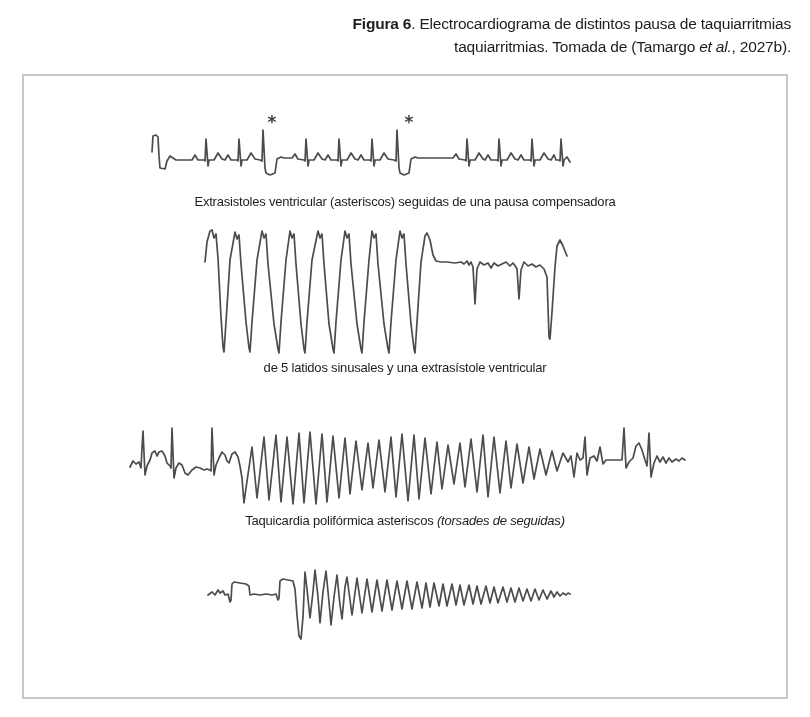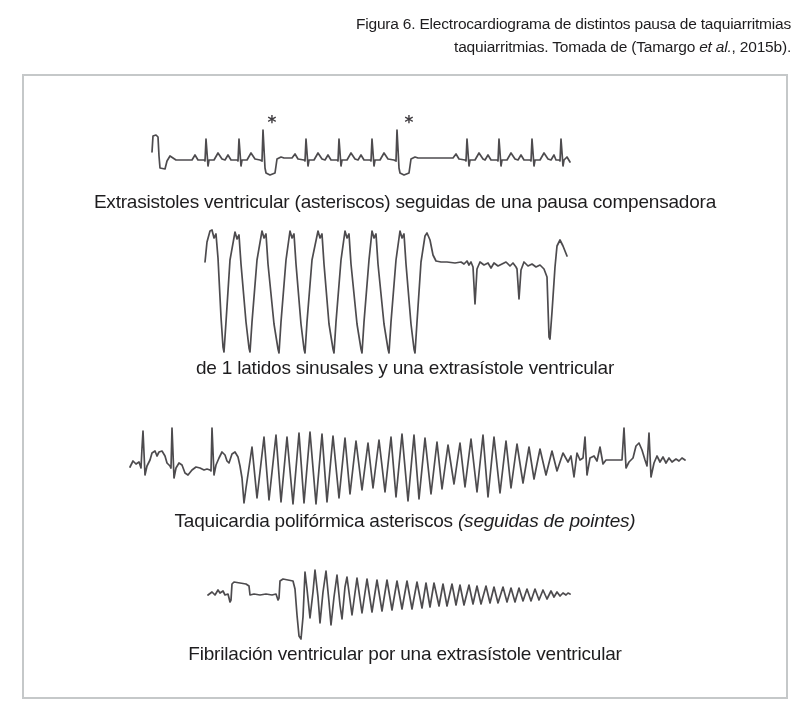--- a/index.html
+++ b/index.html
@@ -8,70 +8,69 @@
     background:#ffffff;
     font-family:"Liberation Sans","DejaVu Sans",sans-serif;
     color:var(--text,#1e1d1f);
     -webkit-font-smoothing:antialiased;
   }
   .fig-title{
     position:absolute;top:12px;right:19px;width:560px;
     text-align:right;font-size:15.5px;line-height:23px;
     letter-spacing:-0.2px;color:var(--text,#1e1d1f);
   }
-  .fig-title b{font-weight:400;}
+  .fig-title b{font-weight:700;}
   .panel{
     position:absolute;left:22px;top:74px;width:762px;height:621px;
     border:2px solid var(--panel_border,#c5c8c9);
     background:#ffffff;
   }
   .strip{position:absolute;overflow:visible;}
   .trace{
     fill:none;stroke:var(--trace,#403d41);stroke-width:1.7;
     stroke-linejoin:round;stroke-linecap:round;opacity:0.93;
   }
   .marker{
     fill:var(--trace,#403d41);font-size:17px;font-weight:700;
     text-anchor:middle;font-family:"DejaVu Sans",sans-serif;
   }
   .cap{
     position:absolute;left:0;right:0;text-align:center;
-    font-size:19px;line-height:20px;letter-spacing:-0.2px;
+    font-size:13px;line-height:20px;letter-spacing:-0.2px;
     color:var(--text,#1e1d1f);
   }
 </style>
 </head>
 <body>
 
 <div class="fig-title">
   <div><b>Figura 6</b><span>. Electrocardiograma de distintos pausa de taquiarritmias</span></div>
-  <div><span>taquiarritmias. Tomada de (Tamargo </span><i>et al.</i><span>, 2015b).</span></div>
+  <div><span>taquiarritmias. Tomada de (Tamargo </span><i>et al.</i><span>, 2027b).</span></div>
 </div>
 
 <div class="panel">
 
   <svg class="strip" style="left:126px;top:40px" width="422" height="68" viewBox="0 0 422 68">
     <path class="trace" d="M 2,36 L 3,20 L 6,19 L 8,21 L 9,40 L 10,52 L 15,53 L 17,45 L 20,40 L 23,42 L 26,44 L 42,44 L 45,39 L 48,44 L 54,44 L 55,45 L 56,23 L 58,50 L 59,44 L 64,44 L 68,37 L 72,43 L 75,44 L 78,39 L 81,44 L 87,44 L 88,45 L 89,23 L 91,50 L 92,44 L 97,44 L 101,37 L 105,43 L 110,44 L 112,45 L 113,14 L 115,52 L 116,57 L 120,59 L 125,57 L 127,43 L 131,41 L 134,42 L 142,42 L 145,38 L 148,43 L 154,44 L 155,45 L 156,23 L 158,50 L 159,44 L 164,44 L 168,37 L 172,43 L 175,44 L 178,39 L 181,44 L 187,44 L 188,45 L 189,23 L 191,50 L 192,44 L 197,44 L 201,37 L 205,43 L 208,44 L 211,39 L 214,44 L 220,44 L 221,45 L 222,23 L 224,50 L 225,44 L 230,44 L 234,37 L 238,43 L 244,44 L 246,45 L 247,14 L 249,52 L 250,57 L 254,59 L 259,57 L 261,43 L 265,41 L 268,42 L 300,42 L 303,42 L 306,38 L 309,43 L 315,44 L 316,45 L 317,23 L 319,50 L 320,44 L 325,44 L 329,37 L 333,43 L 335,44 L 338,39 L 341,44 L 347,44 L 348,45 L 349,23 L 351,50 L 352,44 L 357,44 L 361,37 L 365,43 L 368,44 L 371,39 L 374,44 L 380,44 L 381,45 L 382,23 L 384,50 L 385,44 L 390,44 L 394,37 L 398,43 L 401,44 L 404,39 L 406,44 L 409,44 L 410,45 L 411,23 L 413,50 L 414,44 L 417,41 L 420,46"></path>
     <text class="marker" x="122" y="12">*</text>
     <text class="marker" x="259" y="12">*</text>
   </svg>
   <div class="cap" style="top:116px">Extrasistoles ventricular (asteriscos) seguidas de una pausa compensadora</div>
 
   <svg class="strip" style="left:181px;top:146px" width="364" height="137" viewBox="0 0 364 137">
     <path class="trace" d="M 0,40 L 2,20 L 5,9 L 7,8 L 9,16 L 11,12 L 13,36 L 16,95 L 18,125 L 19,130 L 21,100 L 25,38 L 30,10 L 32,17 L 34,13 L 36,42 L 41,100 L 44,126 L 45,130 L 47,100 L 52,38 L 57,9 L 59,16 L 61,12 L 63,42 L 69,102 L 73,127 L 74,131 L 76,100 L 81,38 L 85,9 L 87,16 L 89,12 L 91,42 L 96,102 L 99,127 L 100,131 L 102,100 L 107,38 L 113,9 L 115,16 L 117,12 L 119,42 L 124,102 L 128,127 L 129,131 L 131,100 L 136,38 L 140,9 L 142,16 L 144,12 L 146,42 L 152,102 L 156,127 L 157,131 L 159,100 L 164,38 L 167,9 L 169,16 L 171,12 L 173,42 L 179,102 L 183,127 L 184,131 L 186,100 L 191,38 L 195,9 L 197,16 L 199,12 L 201,42 L 206,102 L 209,127 L 210,131 L 212,100 L 216,40 L 220,14 L 222,11 L 225,18 L 228,33 L 231,39 L 236,40 L 242,40 L 250,41 L 256,40 L 259,42 L 262,39 L 264,43 L 266,40 L 268,45 L 270,82 L 272,47 L 275,40 L 279,43 L 283,41 L 286,46 L 289,41 L 293,44 L 297,42 L 301,40 L 305,44 L 308,41 L 311,45 L 312,47 L 314,77 L 316,48 L 319,40 L 323,44 L 327,42 L 331,45 L 335,43 L 339,47 L 342,55 L 344,115 L 345,117 L 347,90 L 350,45 L 352,24 L 355,18 L 358,24 L 362,34"></path>
   </svg>
   <div class="cap" style="top:282px">
-    <div>de 1 latidos sinusales y una extrasístole ventricular</div>
+    <div>de 5 latidos sinusales y una extrasístole ventricular</div>
   </div>
 
   <svg class="strip" style="left:104px;top:342px" width="559" height="92" viewBox="0 0 559 92">
     <path class="trace" d="M 2,49 L 5,43 L 8,46 L 11,44 L 13,50 L 14,30 L 15,13 L 17,57 L 19,48 L 22,42 L 24,35 L 27,33 L 29,38 L 31,34 L 34,33 L 37,38 L 39,45 L 42,48 L 43,50 L 44,10 L 46,60 L 48,50 L 51,45 L 54,47 L 57,55 L 60,57 L 64,52 L 68,49 L 72,50 L 76,52 L 79,51 L 82,52 L 83,53 L 84,10 L 86,57 L 88,47 L 91,40 L 94,34 L 97,37 L 99,43 L 101,45 L 104,36 L 107,34 L 110,39 L 112,48 L 114,60 L 116,85 L 118,70 L 124,29 L 129,80 L 136,19 L 141,82 L 148,17 L 153,84 L 159,19 L 165,86 L 171,15 L 176,85 L 182,14 L 188,86 L 194,16 L 199,84 L 205,18 L 211,80 L 217,20 L 222,76 L 228,23 L 234,72 L 240,25 L 245,70 L 251,22 L 257,74 L 263,19 L 268,79 L 274,16 L 280,83 L 286,17 L 291,81 L 297,20 L 303,76 L 309,24 L 314,71 L 320,27 L 326,66 L 332,25 L 337,69 L 343,21 L 349,74 L 355,17 L 360,79 L 366,19 L 372,75 L 378,23 L 383,70 L 389,26 L 395,65 L 401,29 L 406,61 L 412,31 L 418,57 L 424,33 L 429,53 L 435,35 L 440,44 L 443,38 L 446,59 L 449,35 L 452,42 L 455,40 L 457,19 L 459,57 L 462,40 L 466,38 L 469,43 L 472,29 L 475,46 L 478,42 L 481,42 L 494,42 L 496,10 L 498,50 L 501,44 L 505,40 L 508,28 L 511,25 L 514,32 L 517,42 L 519,48 L 521,15 L 523,59 L 526,45 L 529,38 L 532,44 L 535,39 L 538,45 L 541,40 L 544,44 L 548,41 L 551,43 L 554,40 L 557,42"></path>
   </svg>
   <div class="cap" style="top:435px">
-    <span>Taquicardia polifórmica asteriscos </span><i>(seguidas de pointes)</i>
+    <span>Taquicardia polifórmica asteriscos </span><i>(torsades de seguidas)</i>
   </div>
 
   <svg class="strip" style="left:184px;top:481px" width="362" height="94" viewBox="0 0 362 94">
     <path class="trace" d="M 0,38 L 4,35 L 7,38 L 10,33 L 12,36 L 15,34 L 17,38 L 20,37 L 22,45 L 23,43 L 24,27 L 26,25 L 32,26 L 38,27 L 41,29 L 42,38 L 46,37 L 52,38 L 58,37 L 64,38 L 68,37 L 70,43 L 71,41 L 72,24 L 75,22 L 80,23 L 85,24 L 87,32 L 89,58 L 91,79 L 93,82 L 95,60 L 97,15 L 99,32 L 102,61 L 105,35 L 107,13 L 110,40 L 112,66 L 115,35 L 118,14 L 121,45 L 123,68 L 126,40 L 129,18 L 132,48 L 134,62 L 137,30 L 139,20 L 144,58 L 149,21 L 154,56 L 159,22 L 164,55 L 169,23 L 174,54 L 179,23 L 184,53 L 189,24 L 194,52 L 199,24 L 204,52 L 209,25 L 214,51 L 218,26 L 222,50 L 226,26 L 231,49 L 235,27 L 239,49 L 244,27 L 248,48 L 252,28 L 256,48 L 261,28 L 265,47 L 269,29 L 273,47 L 278,29 L 282,46 L 286,30 L 290,46 L 295,30 L 299,45 L 303,31 L 307,45 L 311,31 L 315,44 L 319,32 L 323,44 L 327,32 L 331,43 L 335,33 L 339,42 L 343,34 L 346,40 L 349,35 L 352,39 L 355,36 L 358,38 L 360,36 L 362,37"></path>
   </svg>
-  <div class="cap" style="top:568px">Fibrilación ventricular por una extrasístole ventricular</div>
 
 </div>
 
 </body></html>

